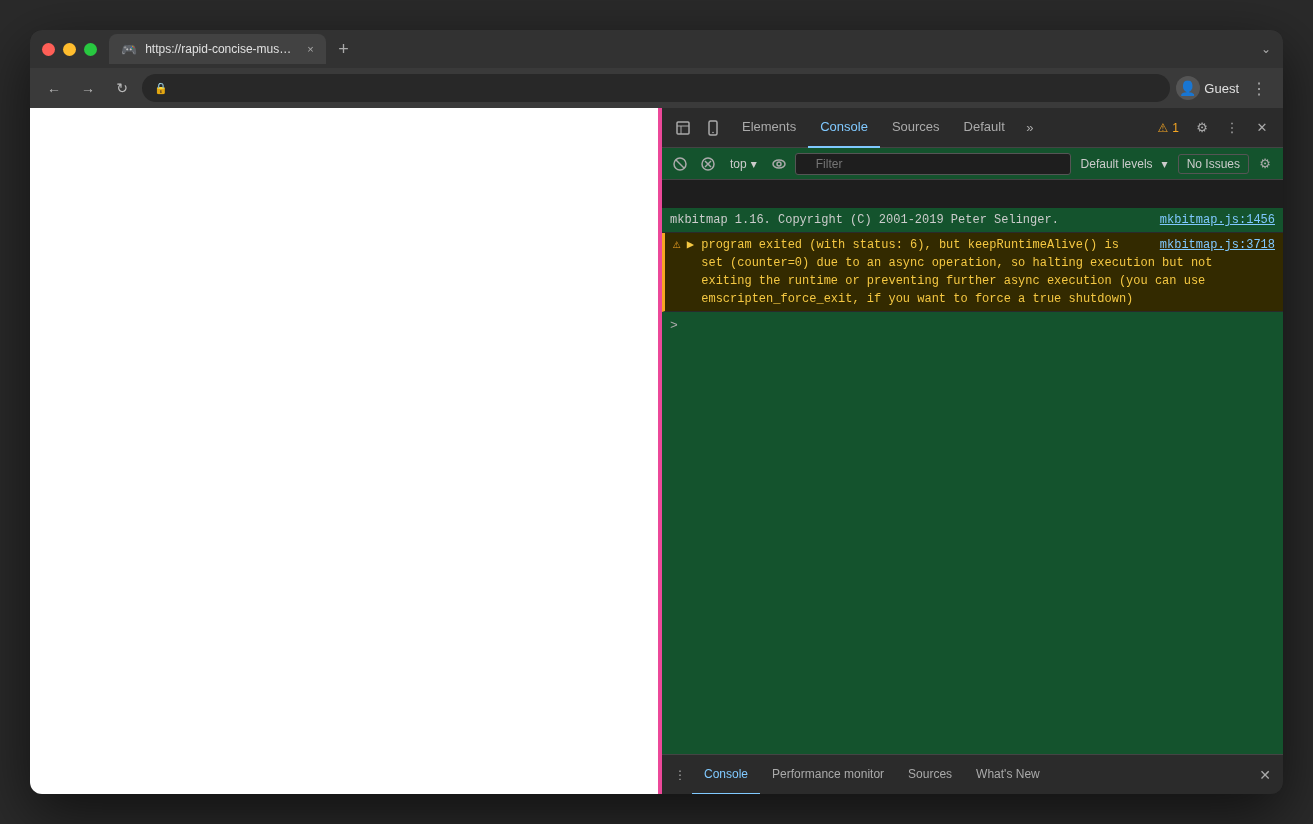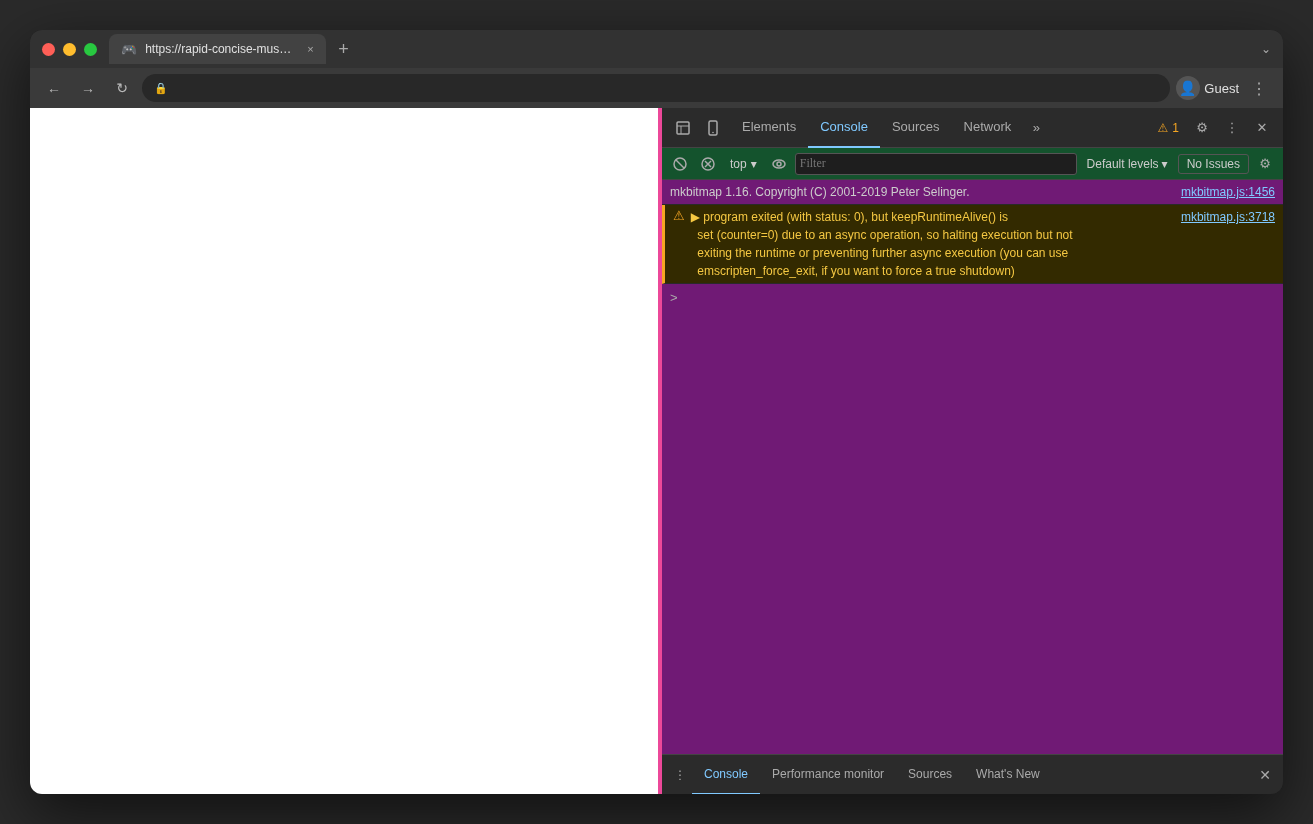--- a/index.html
+++ b/index.html
@@ -274,28 +274,27 @@
       color: #ccc;
     }
     .filter-input {
       flex: 1;
       height: 22px;
       background: #1e1e1e;
       border: 1px solid #555;
       border-radius: 3px;
       color: #ccc;
       font-size: 12px;
-      padding: 0 4px;
+      padding: 0 20px;
       outline: none;
-      font-family: Liberation Serif, serif;
     }
     .default-levels-btn {
       display: flex;
       align-items: flex-end;
-      gap: 3px;
+      gap: 9px;
       padding: 2px 6px;
       border-radius: 3px;
       cursor: pointer;
       font-size: 12px;
       color: #ccc;
       white-space: nowrap;
     }
     .no-issues-btn {
       display: flex;
       align-items: flex-end;
@@ -313,25 +312,26 @@
       display: flex;
       align-items: center;
       justify-content: center;
       color: #aaa;
       font-size: 13px;
       cursor: pointer;
     }
     
     .console-output {
       flex: 1;
-      background: #701a75;
+      background: #14532d;
       overflow-y: auto;
       padding: 0;
-      font-family: Liberation Sans, sans-serif;
-      font-size: 12px;
+      font-family: Liberation Mono, monospace;
+      font-size: 12px;
+      margin-top: 28px;
     }
     .console-line {
       display: flex;
       align-items: flex-start;
       padding: 3px 8px;
       border-bottom: 1px solid #2a2a2a;
       min-height: 22px;
     }
     .console-line.info-line {
       color: #ccc;
@@ -490,21 +490,21 @@
           <div class="dt-tab">
             <span>Elements</span>
           </div>
           <div class="dt-tab active">
             <span>Console</span>
           </div>
           <div class="dt-tab">
             <span>Sources</span>
           </div>
           <div class="dt-tab">
-            <span>Network</span>
+            <span>Default</span>
           </div>
           <div class="dt-tool-btn">»</div>
         </div>
         <div class="dt-toolbar-right">
           <div class="warning-badge">
             <span>⚠</span>
             <span>1</span>
           </div>
           <div class="dt-tool-btn">⚙</div>
           <div class="dt-tool-btn">⋮</div>
@@ -555,21 +555,21 @@
               <span>mkbitmap 1.16. Copyright (C) 2001-2019 Peter Selinger.</span>
               <span class="console-line-link">mkbitmap.js:1456</span>
             </div>
           </div>
         </div>
 
         <div class="console-line warning-line">
           <span class="warning-icon-small">⚠</span>
           <div class="console-line-content">
             <div class="console-line-header" style="justify-content:space-between;">
-              <span>▶ program exited (with status: 0), but keepRuntimeAlive() is</span>
+              <span>▶ program exited (with status: 6), but keepRuntimeAlive() is</span>
               <span class="console-line-link">mkbitmap.js:3718</span>
             </div>
             <div style="color:#f5c842; font-size:12px; padding-left:0;">
               &nbsp;&nbsp;set (counter=0) due to an async operation, so halting execution but not<br>
               &nbsp;&nbsp;exiting the runtime or preventing further async execution (you can use<br>
               &nbsp;&nbsp;emscripten_force_exit, if you want to force a true shutdown)
             </div>
           </div>
         </div>
 

